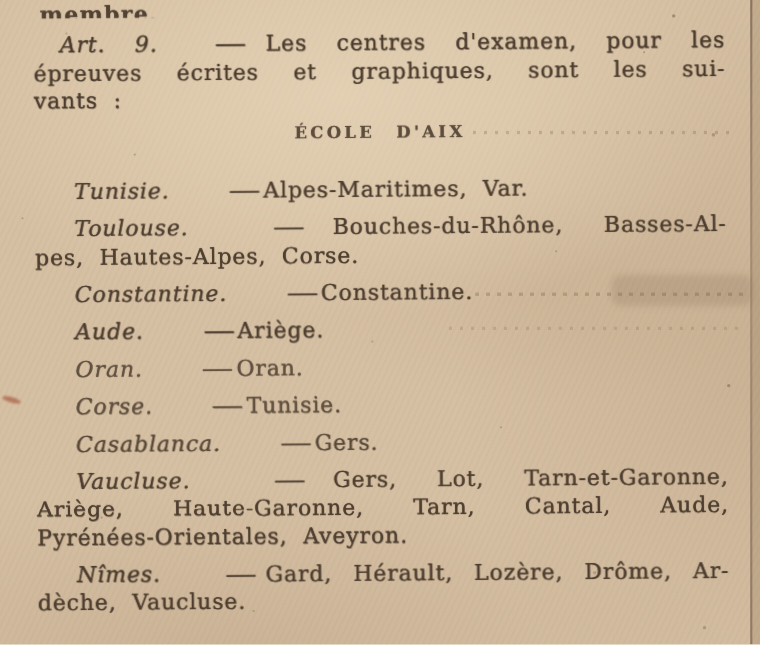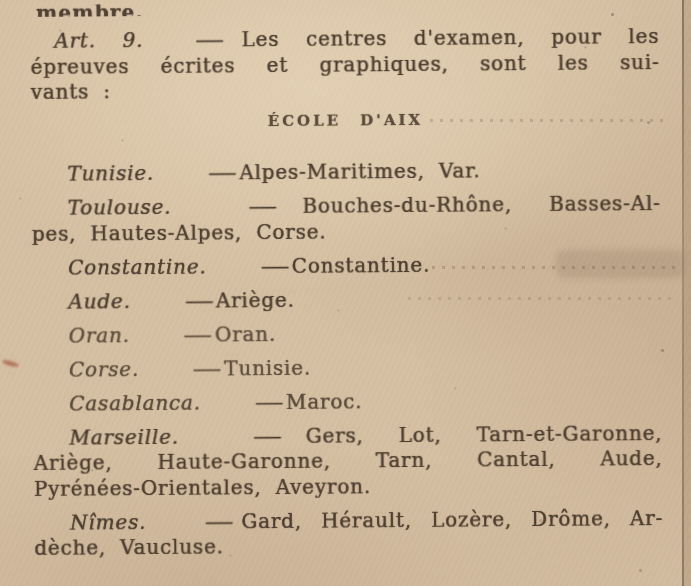--- a/index.html
+++ b/index.html
@@ -167,25 +167,25 @@
 
       <div class="entry faint">
         <div class="line ind"><span class="city">Oran.</span> <span class="dash">—</span> <span>Oran.</span></div>
       </div>
 
       <div class="entry faint">
         <div class="line ind"><span class="city">Corse.</span> <span class="dash">—</span> <span>Tunisie.</span></div>
       </div>
 
       <div class="entry fainter">
-        <div class="line ind"><span class="city">Casablanca.</span> <span class="dash">—</span> <span>Maroc.</span></div>
-      </div>
-
-      <div class="entry">
-        <div class="line ind just"><span class="city">Marseille.</span> <span class="dash">—</span> <span>Gers, Lot, Tarn-et-Garonne,</span></div>
+        <div class="line ind"><span class="city">Casablanca.</span> <span class="dash">—</span> <span>Gers.</span></div>
+      </div>
+
+      <div class="entry">
+        <div class="line ind just"><span class="city">Vaucluse.</span> <span class="dash">—</span> <span>Gers, Lot, Tarn-et-Garonne,</span></div>
         <div class="line just">Ariège, Haute-Garonne, Tarn, Cantal, Aude,</div>
         <div class="line">Pyrénées-Orientales, Aveyron.</div>
       </div>
 
       <div class="entry">
         <div class="line ind just"><span class="city">Nîmes.</span> <span class="dash">—</span> <span>Gard, Hérault, Lozère, Drôme, Ar-</span></div>
         <div class="line">dèche, Vaucluse.</div>
       </div>
 
     </div>

